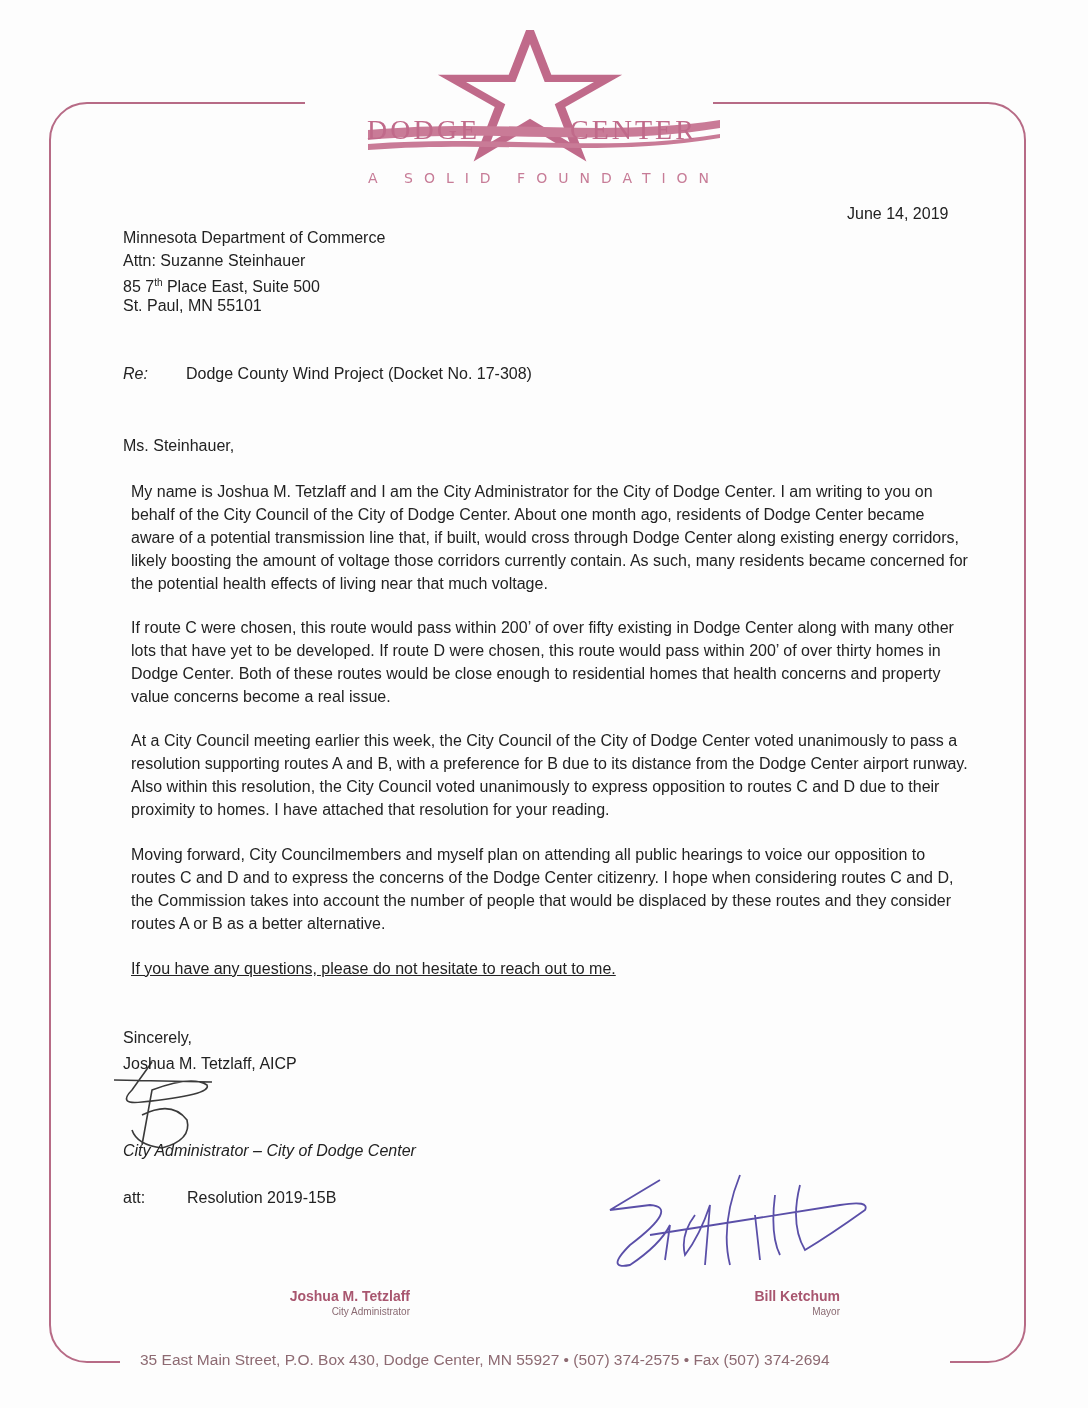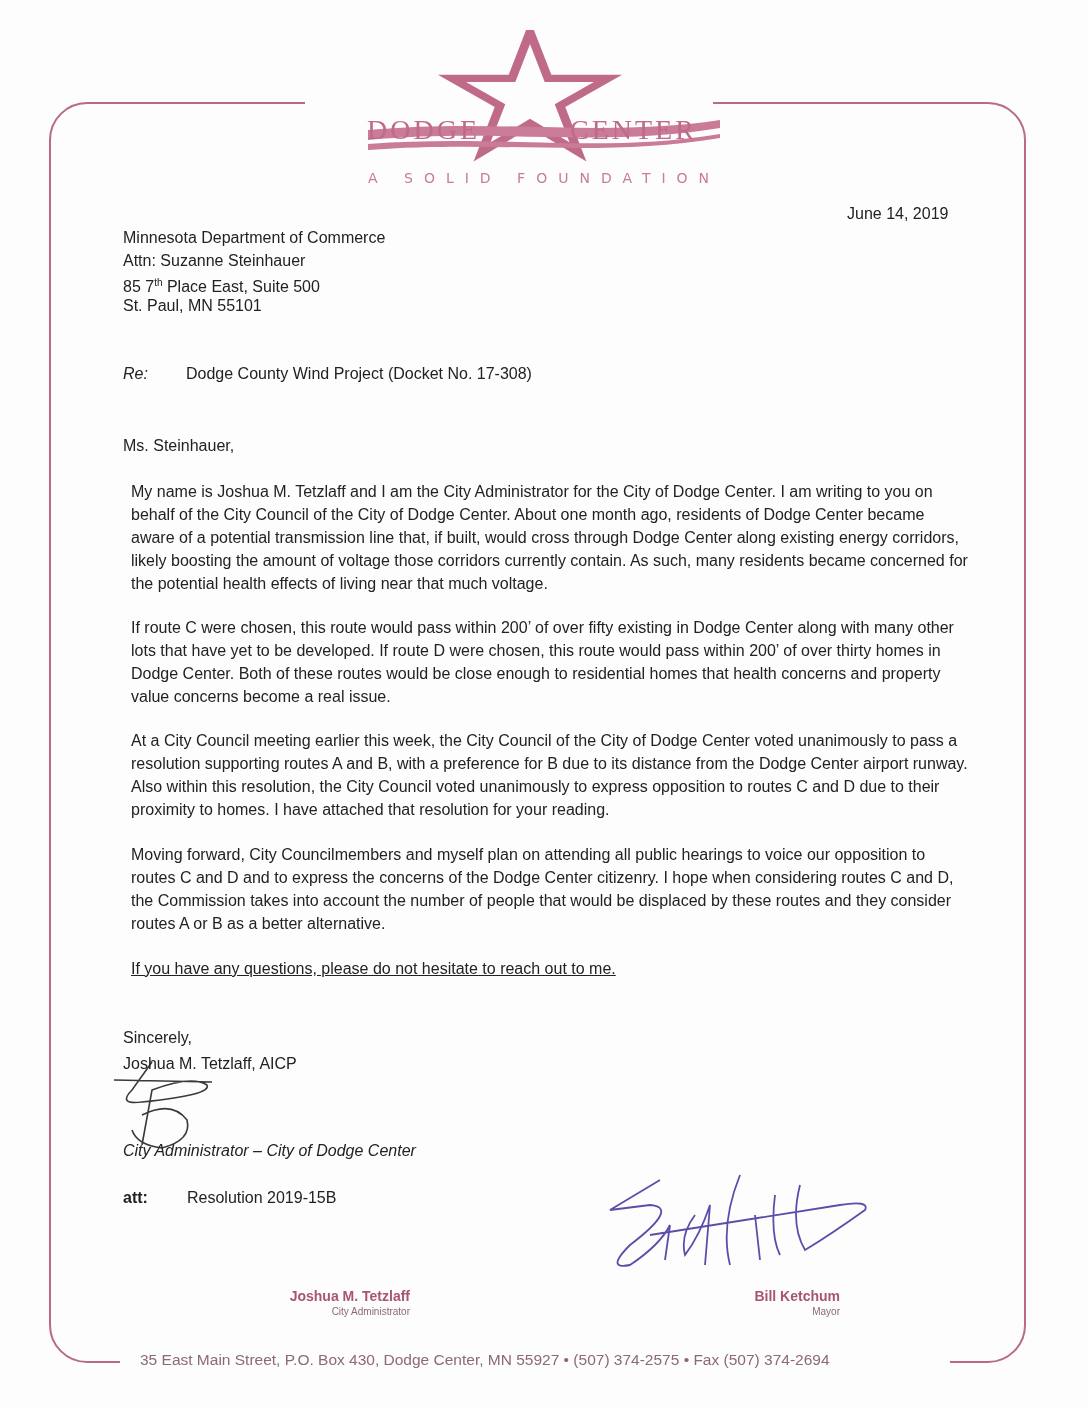--- a/index.html
+++ b/index.html
@@ -41,21 +41,21 @@
   .para { left: 117px; width: 840px; text-align: left; margin-left: 14px; }
   .p1 { top: 480px; }
   .p2 { top: 616px; }
   .p3 { top: 729px; }
   .p4 { top: 843px; }
   .p5 { top: 957px; text-decoration: underline; }
   .closing { left: 123px; top: 1026px; }
   .signer-name { left: 123px; top: 1052px; }
   .signer-title { left: 123px; top: 1139px; font-style: italic; }
   .att { left: 123px; top: 1186px; }
-  .att .label { display: inline-block; width: 64px; font-weight: bold; }
+  .att .label { display: inline-block; width: 64px; }
   .sig1 { position: absolute; left: 112px; top: 1060px; width: 110px; height: 90px; }
   .sig2 { position: absolute; left: 600px; top: 1165px; width: 280px; height: 120px; }
   .lh-block { position: absolute; text-align: right; }
   .lh-name { font-weight: bold; font-size: 14px; color: #a8566f; }
   .lh-title { font-size: 10px; color: #8a6a72; margin-top: 2px; }
   .lh-left { left: 230px; top: 1288px; width: 180px; }
   .lh-right { left: 660px; top: 1288px; width: 180px; }
   .footer {
     position: absolute; left: 140px; top: 1351px; font-size: 15.5px; color: #8d6a72; white-space: nowrap;
   }

